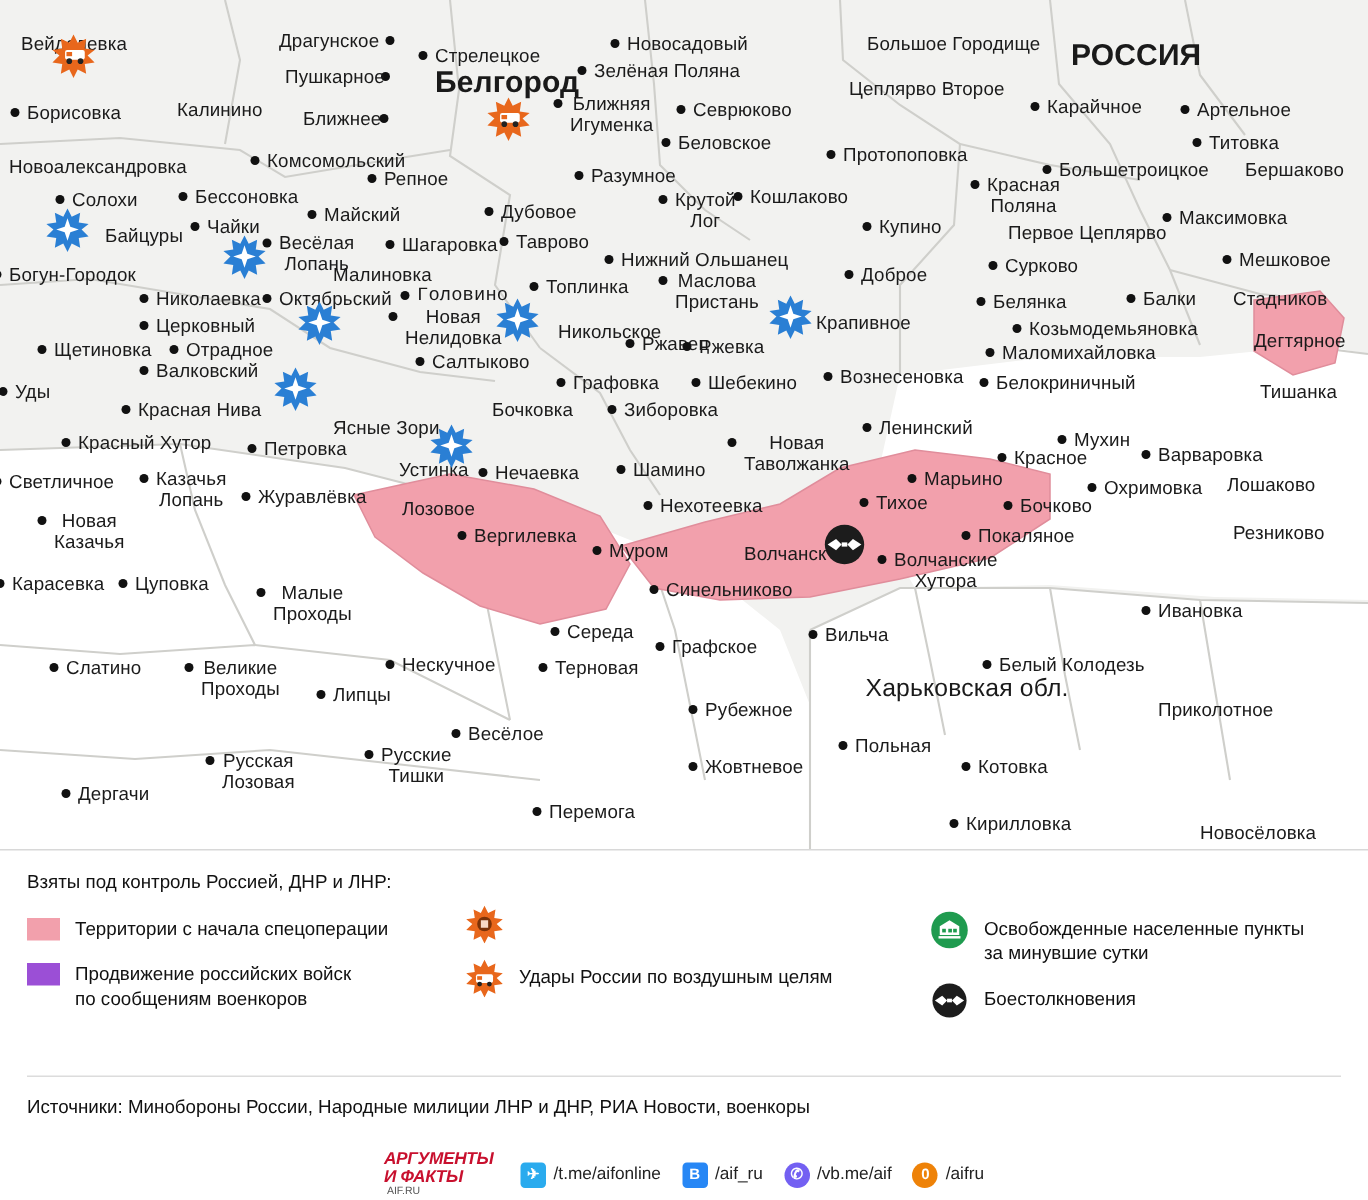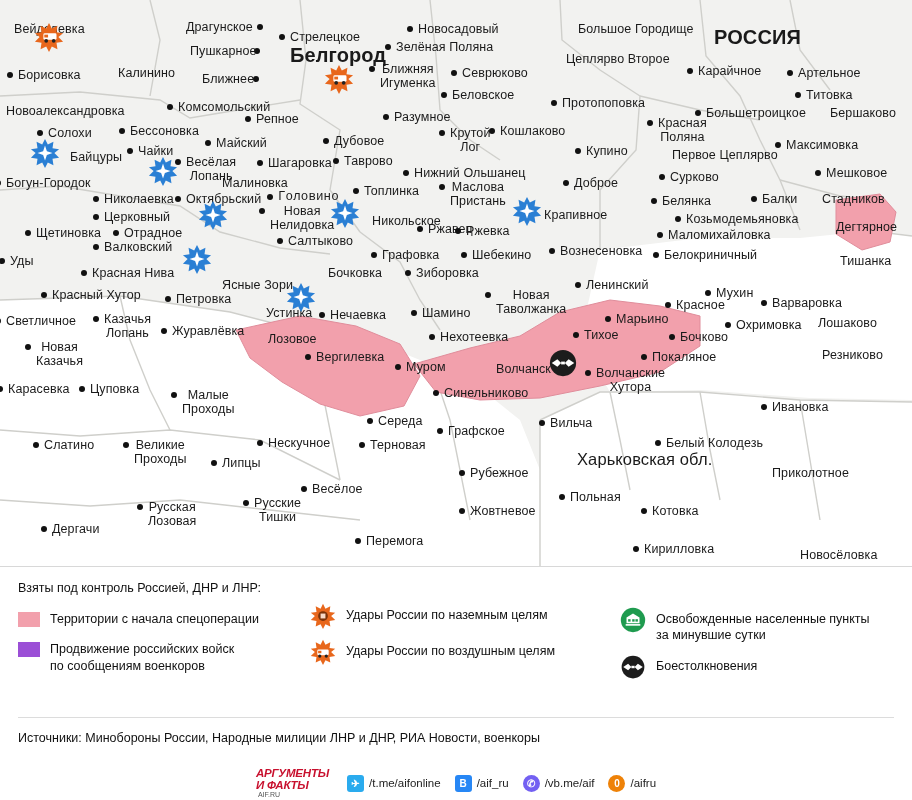--- a/index.html
+++ b/index.html
@@ -555,21 +555,20 @@
 
   <div class="lg-col" style="left:310px; top:40px; width:300px;">
     <div class="lg-row">
       <div class="lg-icon">
         <svg viewBox="0 0 32 32" width="26" height="26">
           <path d="M16 1 L19 7 L25 4 L24 11 L31 12 L26 16 L31 21 L24 22 L25 29 L19 26 L16 32 L13 26 L7 29 L8 22 L1 21 L6 16 L1 12 L8 11 L7 4 L13 7 Z" fill="#e8671c"></path>
           <circle cx="16" cy="16" r="6" fill="#7a3208"></circle>
           <path d="M13 13 L19 13 L19 19 L13 19 Z" fill="#f7d9c6"></path>
         </svg>
       </div>
-      <div class="lg-text">Удары России по наземным целям</div>
     </div>
     <div class="lg-row">
       <div class="lg-icon">
         <svg viewBox="0 0 32 32" width="26" height="26">
           <path d="M16 1 L19 7 L25 4 L24 11 L31 12 L26 16 L31 21 L24 22 L25 29 L19 26 L16 32 L13 26 L7 29 L8 22 L1 21 L6 16 L1 12 L8 11 L7 4 L13 7 Z" fill="#e8671c"></path>
           <rect x="9" y="13" width="14" height="7" rx="1.5" fill="#fff"></rect>
           <rect x="10" y="14.5" width="4" height="3" fill="#e8671c"></rect>
           <circle cx="12" cy="21" r="2" fill="#222"></circle>
           <circle cx="20" cy="21" r="2" fill="#222"></circle>
         </svg>

